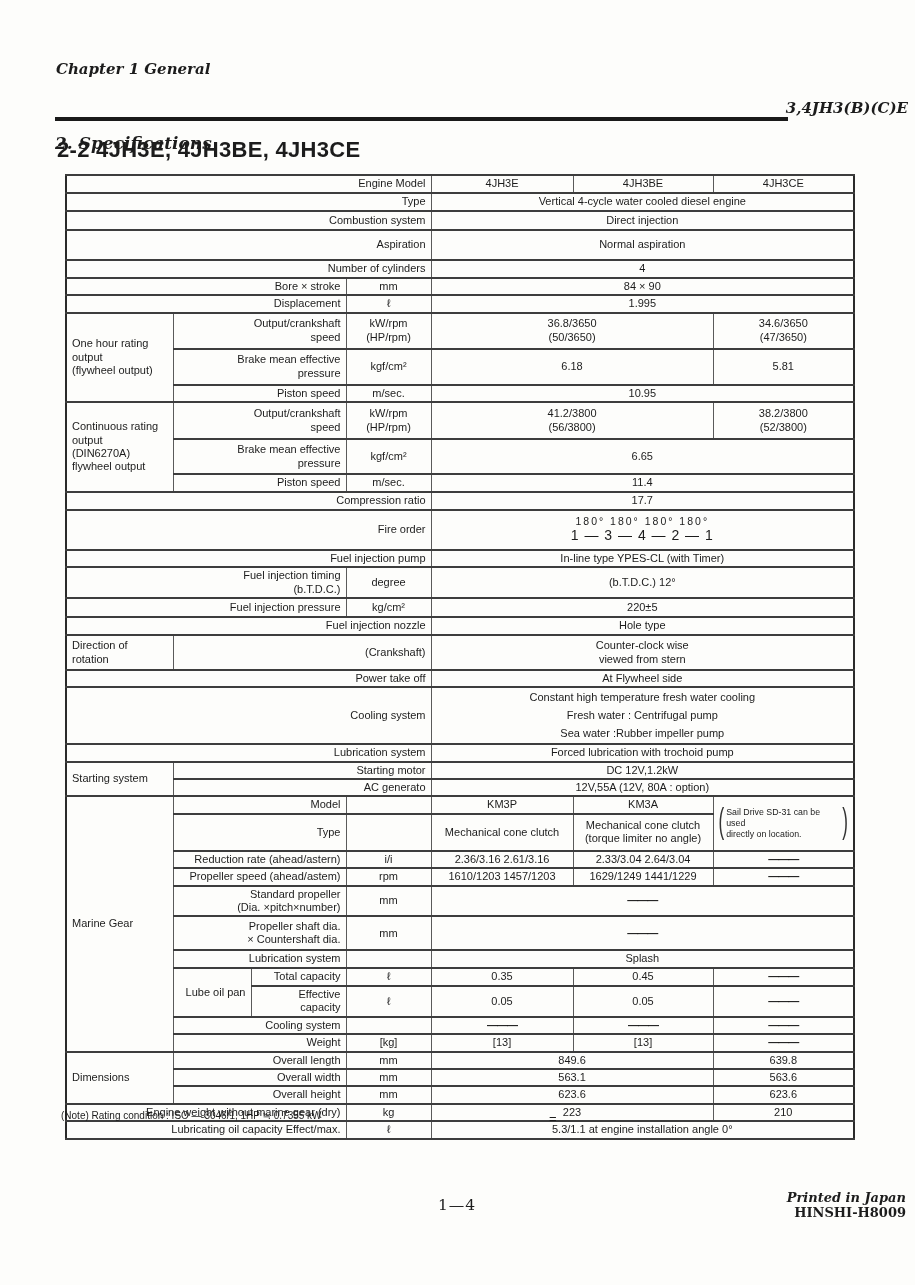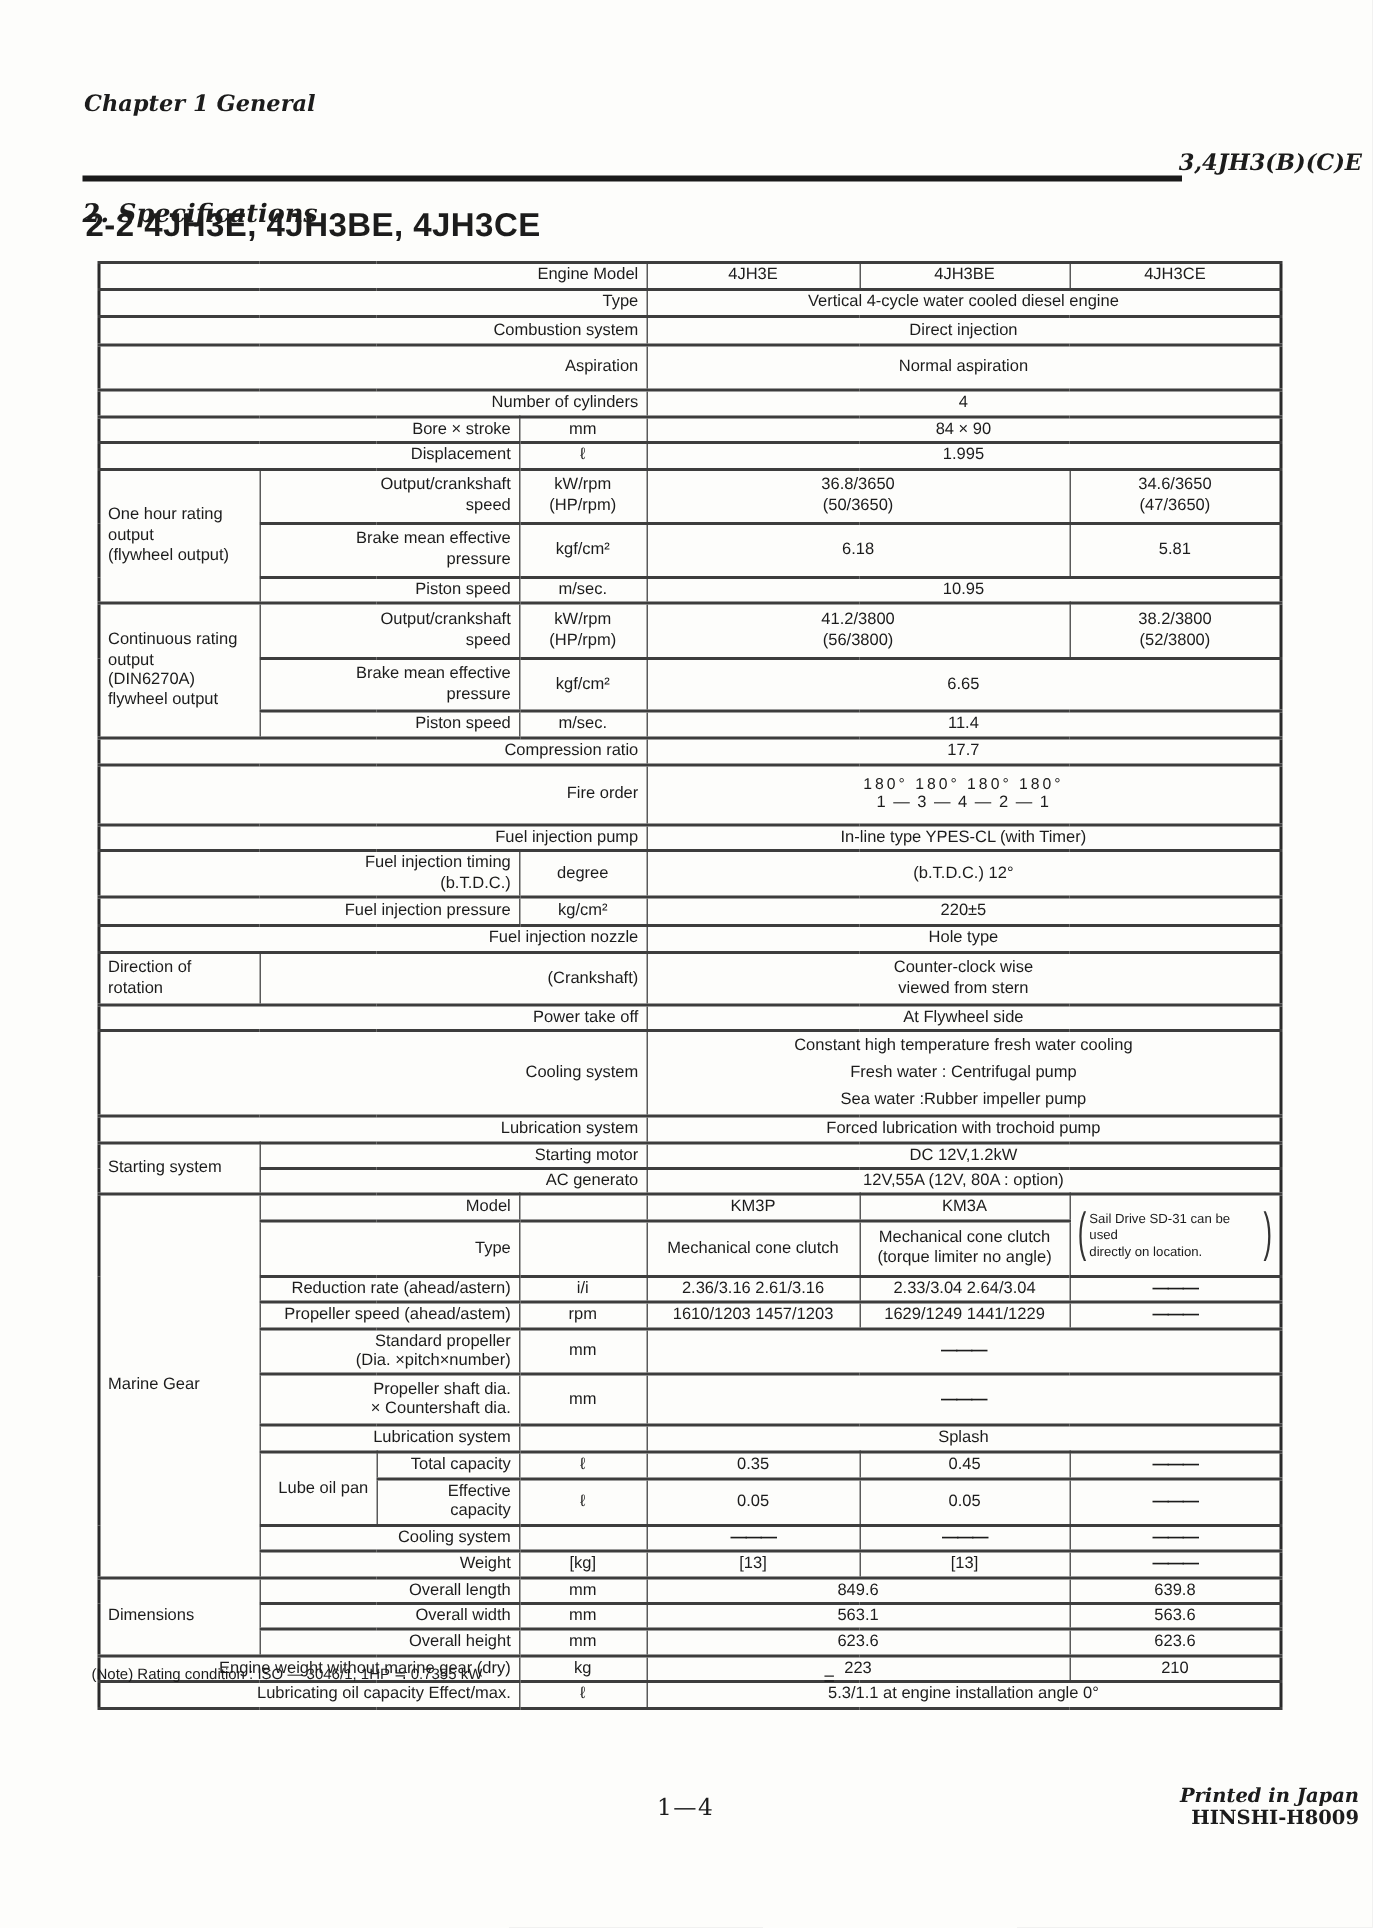--- a/index.html
+++ b/index.html
@@ -19,21 +19,21 @@
            border-top:2px solid #3d3d3d;border-bottom:2px solid #3d3d3d;
            padding:1px 5px;font-size:11px;line-height:1.22;vertical-align:middle;
            overflow:hidden;}
   .lbl{text-align:right;}
   .ctr{text-align:center;}
   .ml{white-space:pre-line;}
   .grp{text-align:left;vertical-align:middle;}
   .sm{font-size:10.3px;line-height:1.15;}
   .fire{text-align:center;line-height:1.1;}
   .fire .deg{font-size:10.5px;letter-spacing:2px;text-align:center;}
-  .fire .seq{font-size:11px;letter-spacing:1px;}
+  .fire .seq{font-size:14px;letter-spacing:1px;}
   .sail{display:flex;align-items:center;justify-content:center;gap:2px;}
   .sail .paren{display:inline-block;font-size:17px;font-weight:400;transform:scaleY(2.1);color:#333;}
   .sail .sail-text{font-size:8.8px;line-height:1.25;text-align:left;}
   .dashcell{letter-spacing:-1px;font-weight:600;}
   
   .note-line{position:absolute;left:61px;top:1110px;font-size:10px;}
   .note-mark{position:absolute;left:549px;top:1111px;font-size:13px;}
   .ftr-page{position:absolute;left:438px;top:1196px;font:400 15.5px "DejaVu Serif",serif;letter-spacing:1px;}
   .ftr-right{position:absolute;right:9px;top:1190px;text-align:right;}
   .ftr-printed{font:italic 700 13px "DejaVu Serif",serif;}

